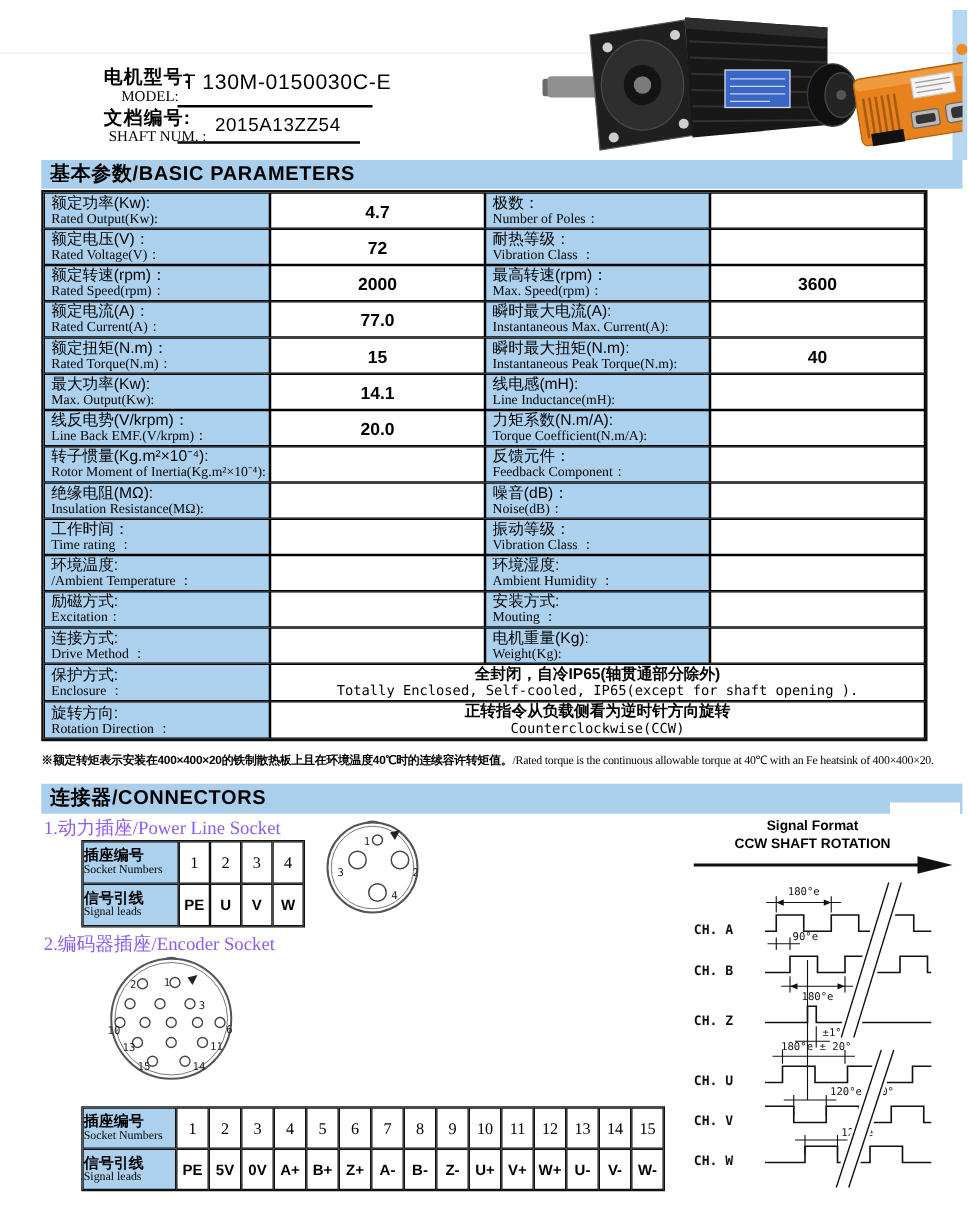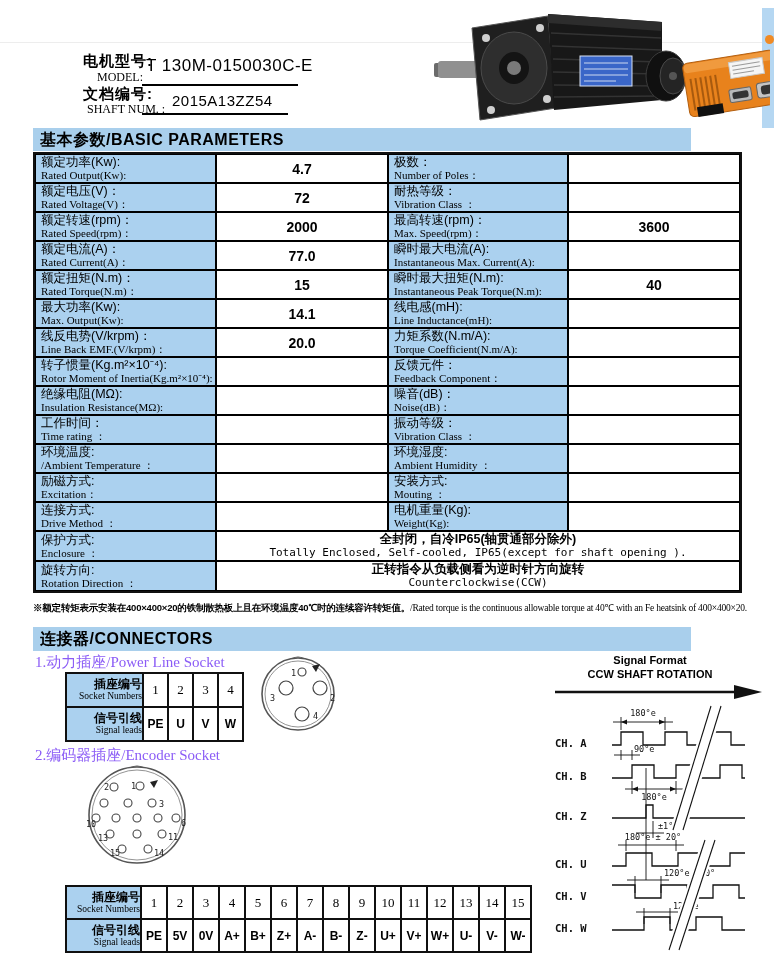--- a/index.html
+++ b/index.html
@@ -11,21 +11,21 @@
   
   .hdr-label-cn{position:absolute;font-size:15px;font-weight:bold;letter-spacing:1px}
   .hdr-label-en{position:absolute;font-family:"Liberation Serif",serif;font-size:12px}
   .hdr-value{position:absolute;font-weight:normal;font-size:17px;letter-spacing:0.5px}
   .hdr-line{position:absolute;height:2px;background:#000}
   .top-strip{position:absolute;left:762px;top:8px;width:12px;height:120px;background:#b5d7f2}
   .orange-dot{position:absolute;left:765px;top:35px;width:9px;height:9px;border-radius:50%;background:#f08a24}
   .top-rule{position:absolute;left:0;top:42px;width:774px;height:1px;background:#ededed}
 
   
-  .sec-bar{position:absolute;left:33px;width:658px;height:23px;background:#a9cfec;
+  .sec-bar{position:absolute;left:33px;width:737px;height:23px;background:#a9cfec;
            font-weight:bold;font-size:16px;line-height:23px;padding-left:7px;letter-spacing:0.5px}
   .bar-notch{position:absolute;left:712px;top:642px;width:56px;height:10px;background:#ffffff}
 
   
   .bp-table{position:absolute;left:33px;top:152px;display:grid;
             grid-template-columns:181px 172px 180px 172px;
             grid-template-rows:repeat(13,29px) 30px 30px;
             border:2px solid #101010;background:#fff}
   .bp-cell{border:1px solid #000000}
   .bp-label{background:#abd1ef;padding:1px 2px 0 5px;display:flex;flex-direction:column;justify-content:center;line-height:13px;overflow:hidden}
@@ -40,21 +40,21 @@
   .fn-cn{font-weight:bold}
   .fn-en{font-family:"Liberation Serif",serif}
 
   .sub-heading{position:absolute;font-family:"Liberation Serif",serif;font-size:15px;color:#8b5cf6}
 
   
   .sock-table{position:absolute;display:grid;border:1.5px solid #101010;background:#fff}
   .power-table{left:65px;top:672px;grid-template-columns:77px repeat(4,25px);grid-template-rows:34px 34px}
   .encoder-table{left:65px;top:885px;grid-template-columns:75px repeat(15,26px);grid-template-rows:33px 33px}
   .flatten{display:contents}
-  .sock-hdr{background:#abd1ef;border:1px solid #101010;display:flex;flex-direction:column;align-items:flex-end;justify-content:center;line-height:12px}
+  .sock-hdr{background:#abd1ef;border:1px solid #101010;display:flex;flex-direction:column;align-items:flex-start;justify-content:center;line-height:12px}
   .sock-hdr .cn{font-size:12px;font-weight:bold}
   .sock-hdr .en{font-size:9.5px;font-family:"Liberation Serif",serif}
   .sock-cell{border:1px solid #101010;display:flex;align-items:center;justify-content:center}
   .sock-cell.num{font-family:"Liberation Serif",serif;font-size:13px}
   .sock-cell.sig{font-weight:bold;font-size:12px}
 
   svg text{font-family:"DejaVu Sans Mono",monospace}
   .pin-label{font-size:8.5px;fill:#222}
   .wave{fill:none;stroke:#111;stroke-width:1.3}
   .dim{stroke:#111;stroke-width:0.9}

